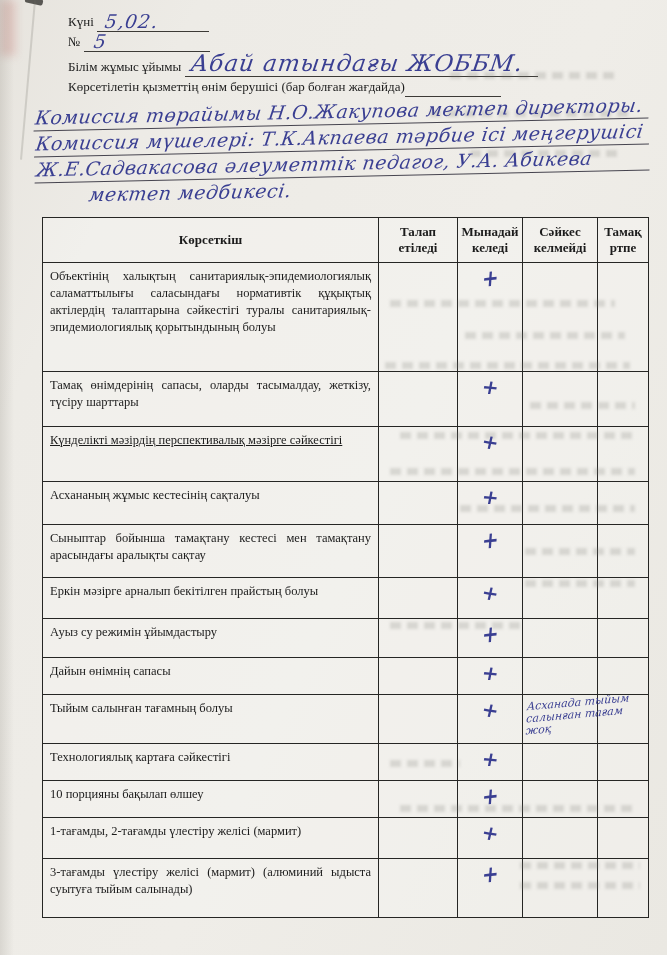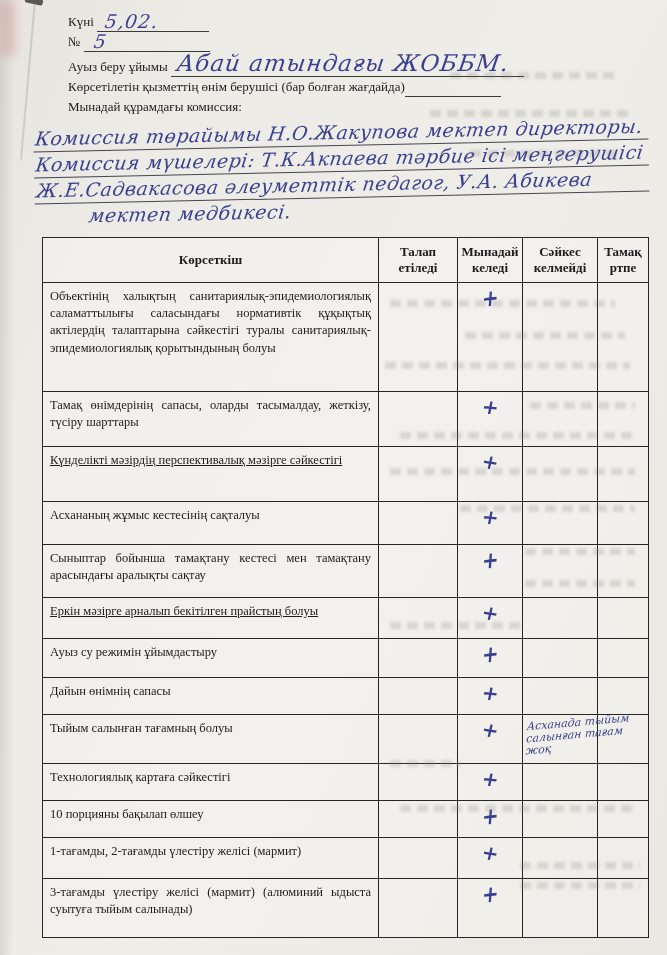--- a/index.html
+++ b/index.html
@@ -82,27 +82,26 @@
   <div class="fields">
     <div class="field-row">
       <span>Күні</span>
       <span class="uline date-val"><span class="hand">5,02.</span></span>
     </div>
     <div class="field-row">
       <span>№</span>
       <span class="uline num-val"><span class="hand">5</span></span>
     </div>
     <div class="field-row">
-      <span>Ауыз беру ұйымы</span>
+      <span>Білім жұмыс ұйымы</span>
       <span class="uline org-val"><span class="hand">Абай атындағы ЖОББМ.</span></span>
     </div>
     <div class="field-row">
       <span>Көрсетілетін қызметтің өнім берушісі  (бар болған жағдайда)</span><span class="uline blank-val"></span>
     </div>
-    <div class="field-row">Мынадай құрамдағы комиссия:</div>
   </div>
 
   <div class="commission-block">
     <div class="commission-line ruled">Комиссия төрайымы Н.О.Жакупова мектеп директоры.</div>
     <div class="commission-line ruled">Комиссия мүшелері: Т.К.Акпаева тәрбие ісі меңгерушісі</div>
     <div class="commission-line ruled">Ж.Е.Садвакасова әлеуметтік педагог, У.А. Абикева</div>
     <div class="commission-line indent">мектеп медбикесі.</div>
   </div>
 
 
@@ -153,21 +152,21 @@
           <td></td>
         </tr>
         <tr>
           <td class="ind" style="height: 42px;">Сыныптар бойынша тамақтану кестесі мен тамақтану арасындағы аралықты сақтау</td>
           <td class="mark"></td>
           <td class="mark"><span class="check">+</span></td>
           <td class="mark"></td>
           <td></td>
         </tr>
         <tr>
-          <td class="ind" style="height: 30px; text-decoration: underline;">Еркін мәзірге арналып бекітілген прайстың болуы</td>
+          <td class="ind" style="height: 30px;">Еркін мәзірге арналып бекітілген прайстың болуы</td>
           <td class="mark"></td>
           <td class="mark"><span class="check">+</span></td>
           <td class="mark"></td>
           <td></td>
         </tr>
         <tr>
           <td class="ind" style="height: 28px; margin-left: 20px;">Ауыз су режимін ұйымдастыру</td>
           <td class="mark"></td>
           <td class="mark"><span class="check">+</span></td>
           <td class="mark"></td>

